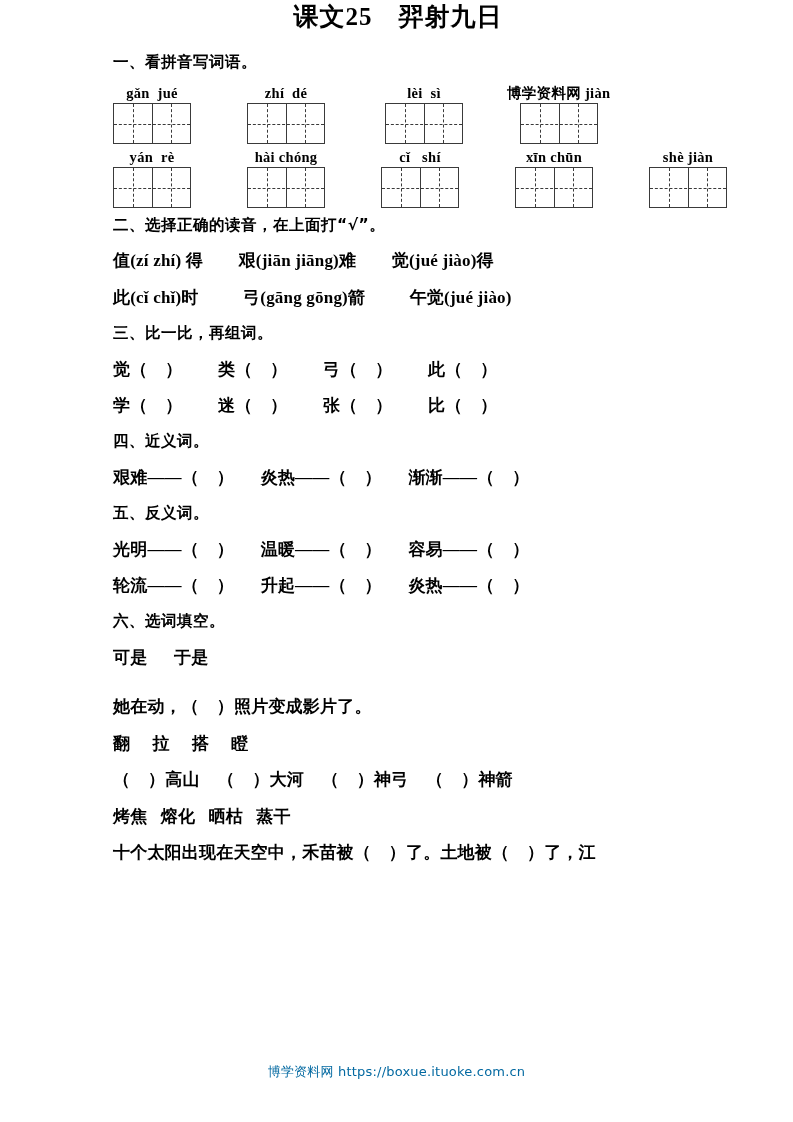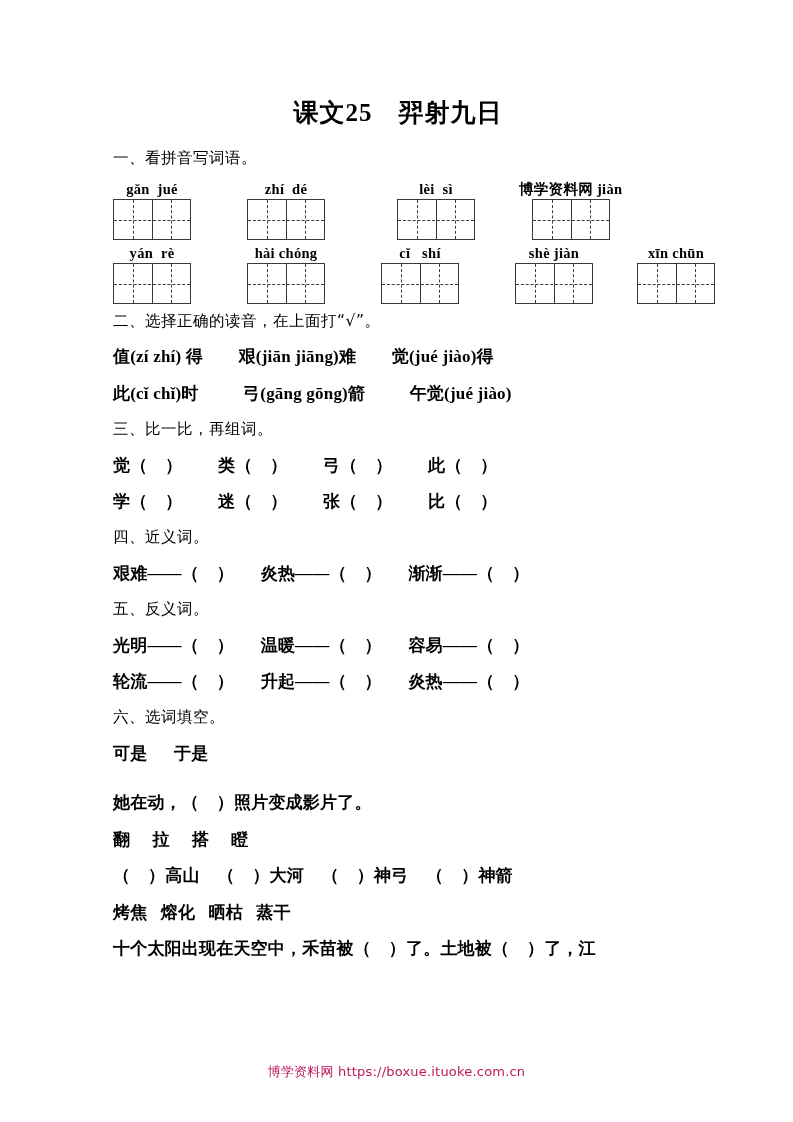--- a/index.html
+++ b/index.html
@@ -26,29 +26,28 @@
     width: 570px;
   }
 
   
   .doc-title {
     font-family: "Liberation Serif", "DejaVu Serif", serif;
     font-weight: bold;
     font-size: 25px;
     text-align: center;
     margin: 0;
-    padding-top: 96px;
     letter-spacing: 1px;
     white-space: pre;
   }
 
   
   .sec-head {
     font-family: "DejaVu Sans", "Liberation Sans", sans-serif;
-    font-weight: normal;
+    font-weight: bold;
     font-size: 15.5px;
     margin: 0;
     padding: 0;
     letter-spacing: 0.5px;
     white-space: pre;
   }
 
   
   .line {
     font-family: "Liberation Serif", "DejaVu Serif", serif;
@@ -119,21 +118,21 @@
 
   
   .footer {
     position: absolute;
     left: 0;
     right: 0;
     top: 1063px;
     text-align: center;
     font-family: "DejaVu Sans", "Liberation Sans", sans-serif;
     font-size: 13px;
-    color: #be185d;
+    color: #0369a1;
     white-space: pre;
     letter-spacing: 0.2px;
   }
 </style>
 </head>
 <body>
 
 <div class="page">
   <div class="content">
 
@@ -148,21 +147,21 @@
       <div class="grid-row">
         <div class="grid-cellgroup" style="margin-right:12px">
           <div class="pinyin">gǎn  jué</div>
           <div class="tzg">
             <div class="dash-v q1"></div>
             <div class="mid-v"></div>
             <div class="dash-v q3"></div>
             <div class="dash-h"></div>
           </div>
         </div>
-        <div class="grid-cellgroup" style="margin-right:28px">
+        <div class="grid-cellgroup" style="margin-right:16px">
           <div class="pinyin">zhí  dé</div>
           <div class="tzg">
             <div class="dash-v q1"></div>
             <div class="mid-v"></div>
             <div class="dash-v q3"></div>
             <div class="dash-h"></div>
           </div>
         </div>
         <div class="grid-cellgroup" style="">
           <div class="pinyin">lèi  sì</div>
@@ -206,38 +205,38 @@
         </div>
         <div class="grid-cellgroup" style="margin-right:12px">
           <div class="pinyin">cǐ   shí</div>
           <div class="tzg">
             <div class="dash-v q1"></div>
             <div class="mid-v"></div>
             <div class="dash-v q3"></div>
             <div class="dash-h"></div>
           </div>
         </div>
+        <div class="grid-cellgroup" style="margin-right:12px">
+          <div class="pinyin">xīn chūn</div>
+          <div class="tzg">
+            <div class="dash-v q1"></div>
+            <div class="mid-v"></div>
+            <div class="dash-v q3"></div>
+            <div class="dash-h"></div>
+          </div>
+        </div>
         <div class="grid-cellgroup">
           <div class="pinyin">shè jiàn</div>
           <div class="tzg">
             <div class="dash-v q1"></div>
             <div class="mid-v"></div>
             <div class="dash-v q3"></div>
             <div class="dash-h"></div>
           </div>
         </div>
-        <div class="grid-cellgroup" style="margin-right:12px">
-          <div class="pinyin">xīn chūn</div>
-          <div class="tzg">
-            <div class="dash-v q1"></div>
-            <div class="mid-v"></div>
-            <div class="dash-v q3"></div>
-            <div class="dash-h"></div>
-          </div>
-        </div>
       </div>
     </div>
 
     <div style="height:7px"></div>
     <div class="sec-head">二、选择正确的读音，在上面打“√”。</div>
     <div style="height:13px"></div>
     <div class="line">值(zí zhí) 得        艰(jiān jiāng)难        觉(jué jiào)得</div>
     <div style="height:14px"></div>
     <div class="line">此(cǐ chǐ)时          弓(gāng gōng)箭          午觉(jué jiào)</div>
 

